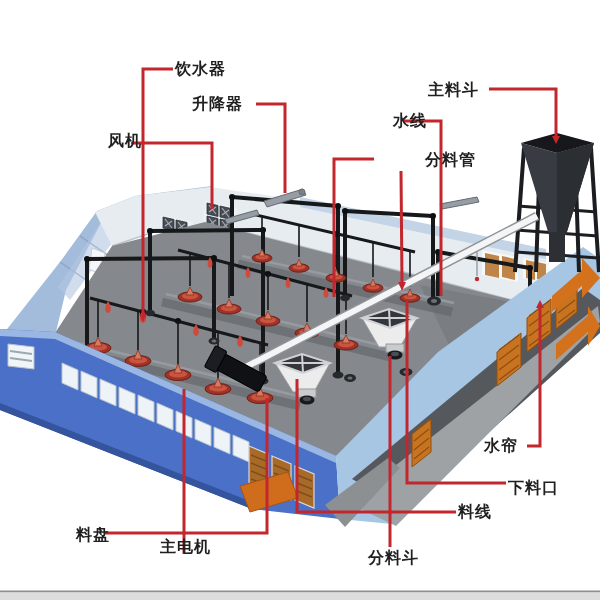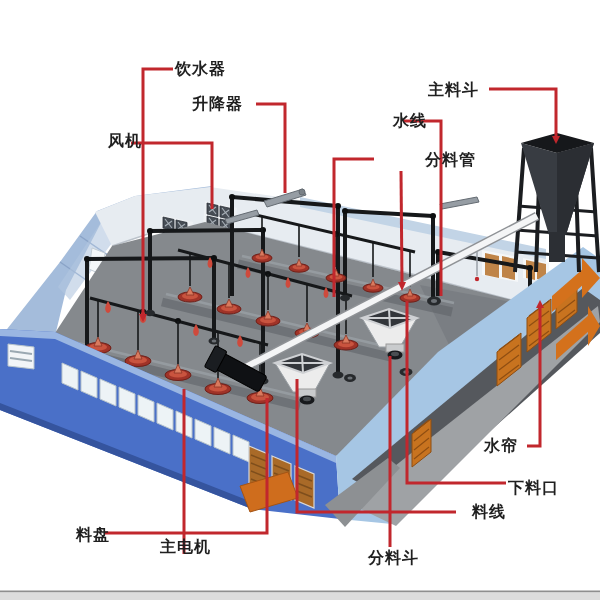--- a/index.html
+++ b/index.html
@@ -346,17 +346,17 @@
 </svg>
 
   <div class="lbl" style="left:175px;top:58px;">饮水器</div>
   <div class="lbl" style="left:192px;top:93px;">升降器</div>
   <div class="lbl" style="left:92px;top:130px;margin-left:16px;">风机</div>
   <div class="lbl" style="left:428px;top:79px;">主料斗</div>
   <div class="lbl" style="left:361px;top:110px;margin-left:32px;">水线</div>
   <div class="lbl" style="left:377px;top:149px;margin-left:48px;">分料管</div>
   <div class="lbl" style="left:484px;top:435px;">水帘</div>
   <div class="lbl" style="left:508px;top:477px;text-align:right;">下料口</div>
-  <div class="lbl" style="left:472px;top:501px;">料线</div>
+  <div class="lbl" style="left:458px;top:501px;">料线</div>
   <div class="lbl" style="left:368px;top:547px;">分料斗</div>
   <div class="lbl" style="left:60px;top:524px;margin-left:16px;">料盘</div>
   <div class="lbl" style="left:160px;top:536px;">主电机</div>
 </div>
 
 </body></html>

